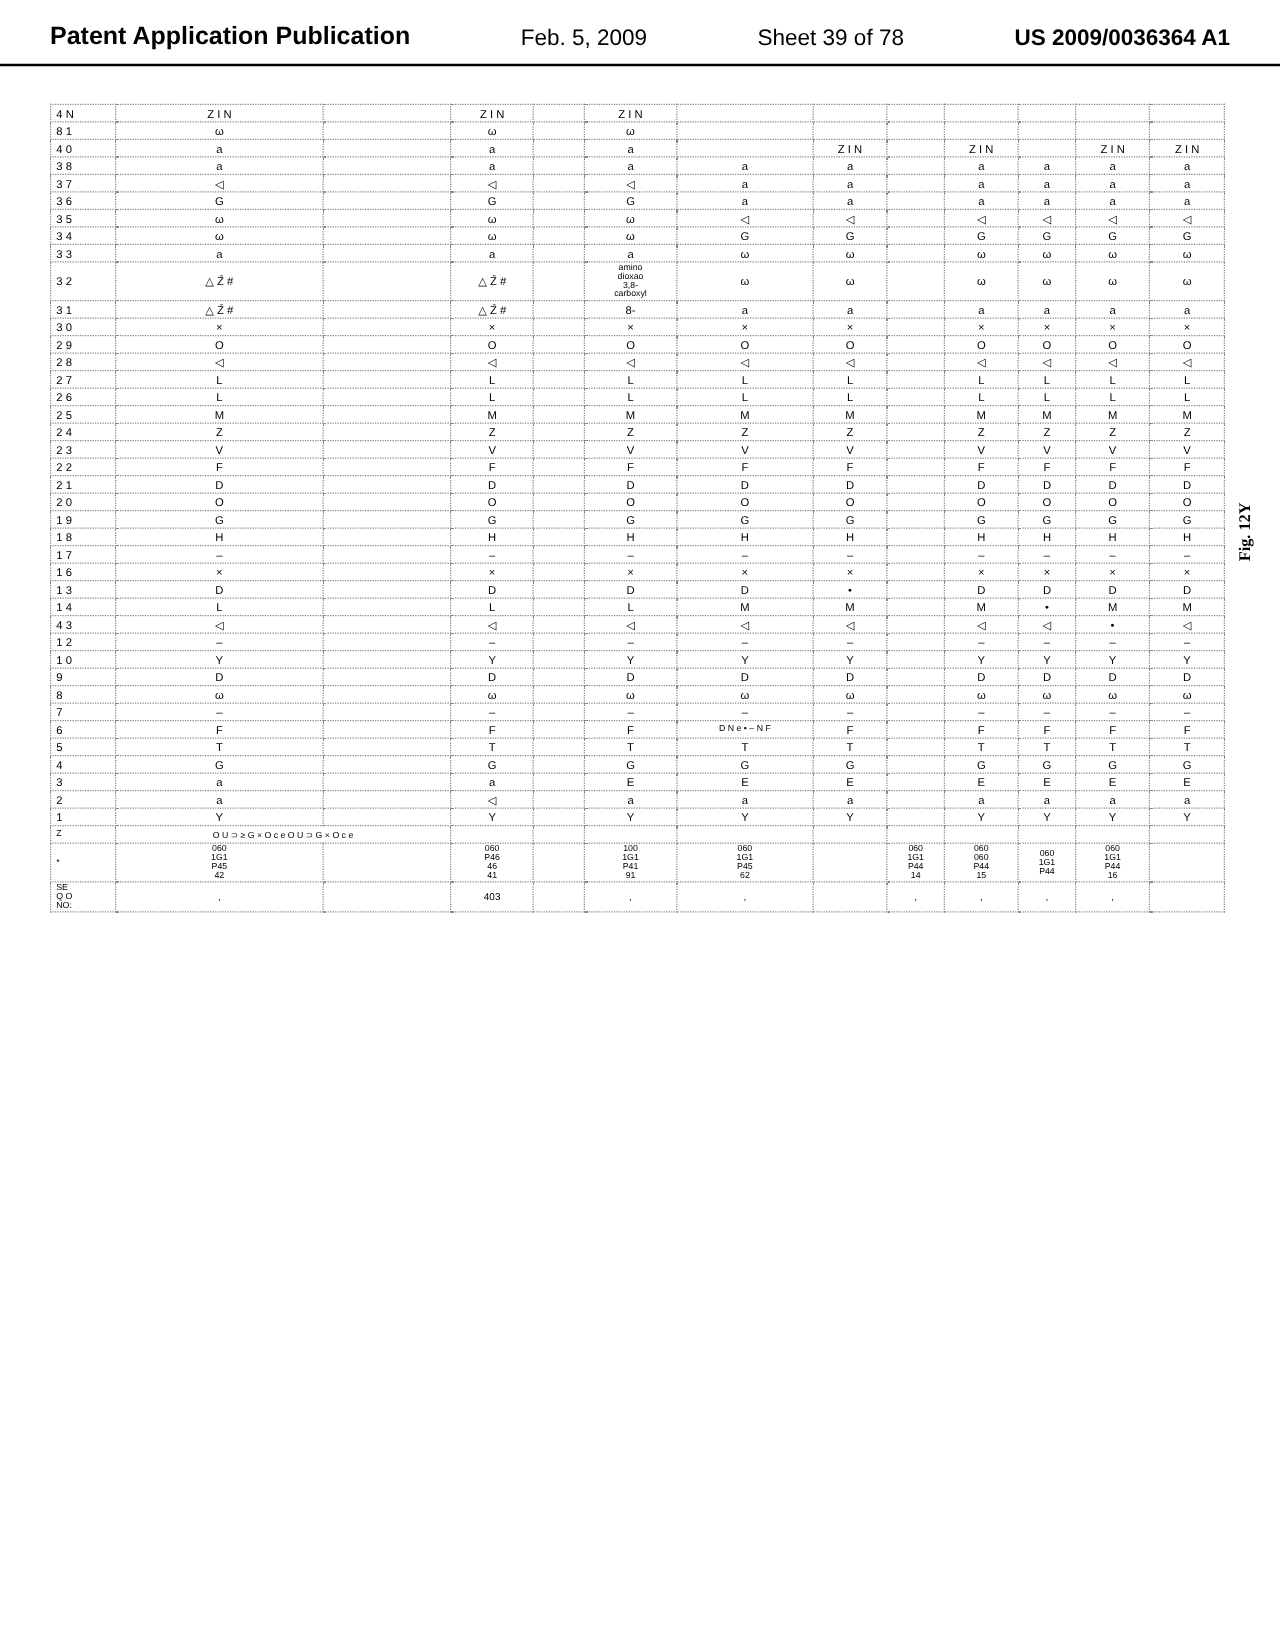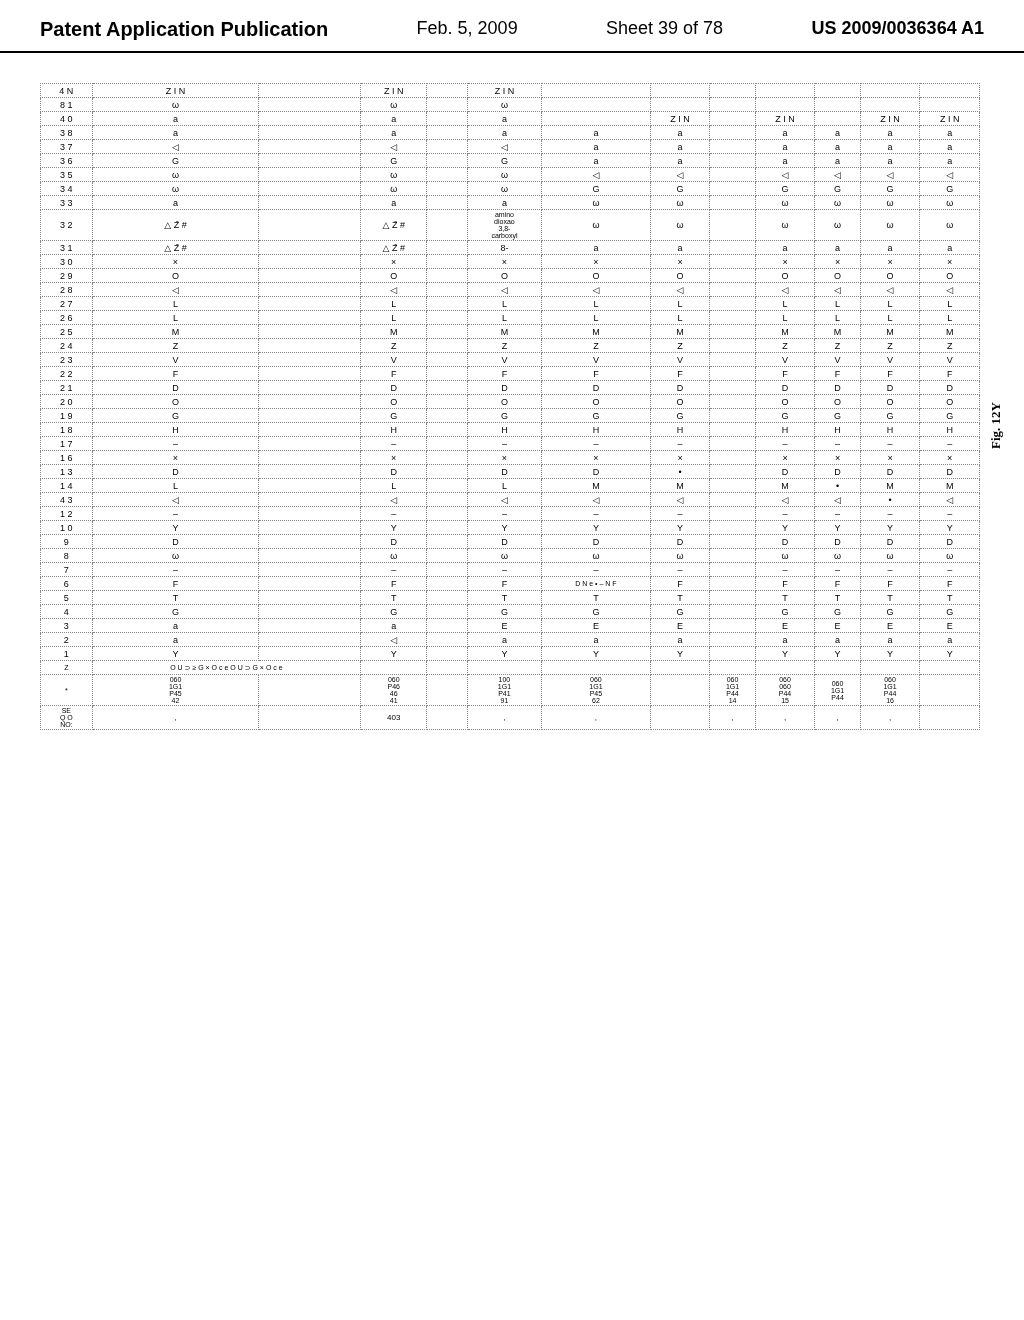--- a/index.html
+++ b/index.html
@@ -6,21 +6,21 @@
     body {
       width: 1024px;
       min-height: 1320px;
       background: #fff;
       font-family: 'Times New Roman', Times, serif;
       color: #000;
     }
     .header {
       display: flex;
       justify-content: space-between;
-      align-items: flex-start;
+      align-items: flex-end;
       padding: 18px 40px 10px 40px;
       border-bottom: 2px solid #000;
     }
     .header-left {
       font-size: 20px;
       font-weight: bold;
       font-family: Arial, sans-serif;
     }
     .header-center {
       font-size: 18px;
@@ -54,21 +54,21 @@
     td, th {
       border: 1px dotted #888;
       padding: 1px 3px;
       text-align: center;
       vertical-align: middle;
       white-space: nowrap;
       min-width: 18px;
       height: 14px;
     }
     .row-header {
-      text-align: center;
+      text-align: left;
       font-size: 9px;
       border: 1px dotted #888;
       padding: 1px 4px;
     }
     .bottom-rows td {
       font-size: 7px;
     }
     .compound-row td {
       font-size: 7px;
       height: 20px;

